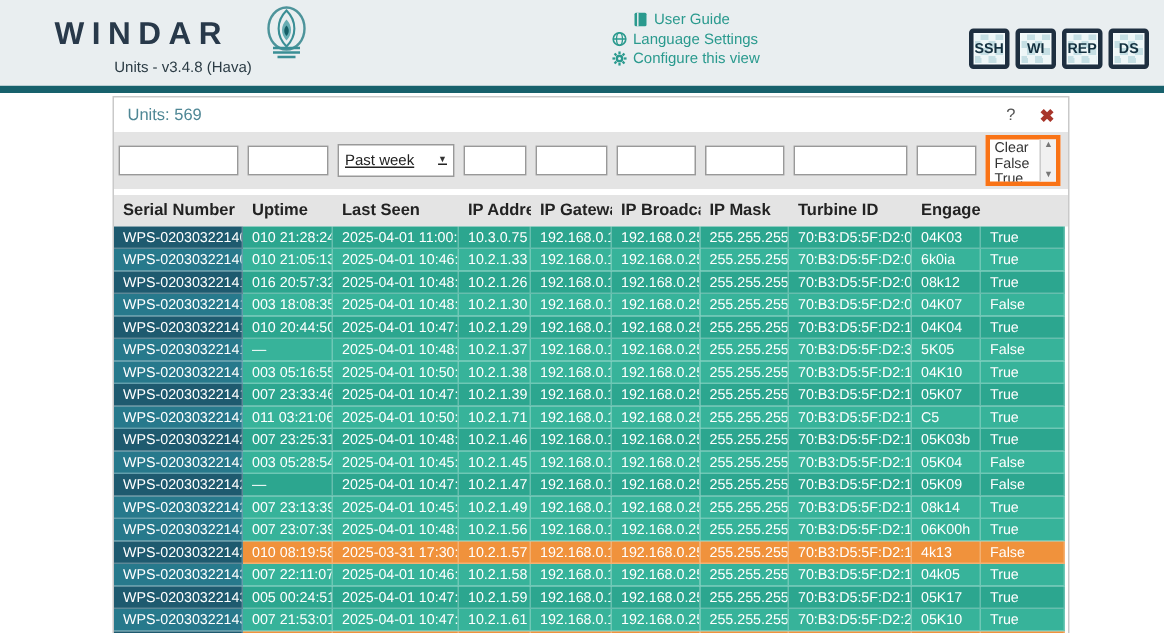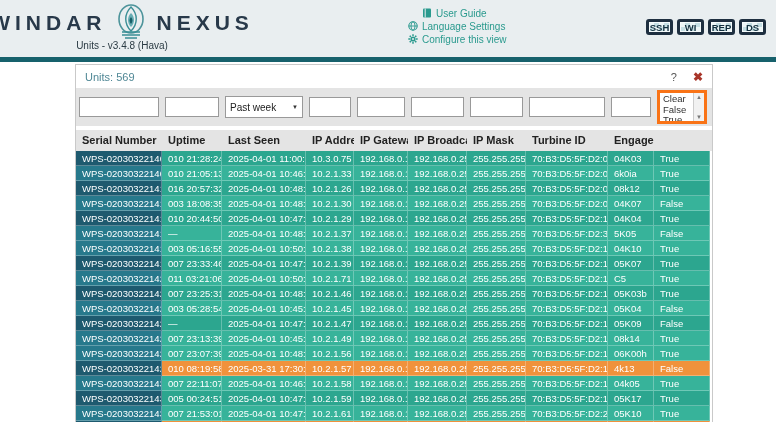--- a/index.html
+++ b/index.html
@@ -3,32 +3,32 @@
 <meta charset="utf-8">
 <style>
   * { margin:0; padding:0; box-sizing:border-box; }
   html,body { width:776px; height:422px; overflow:hidden; background:#fff;
     font-family:"Liberation Sans", sans-serif; position:relative; }
 
   
   .header { height:57px; background:#e9eef0; position:relative; }
 
   .logo-wrap { position:absolute; left:16px; top:4px; width:212px; text-align:center; }
-  .logo-line { display:flex; align-items:center; justify-content:center; gap:8px; }
+  .logo-line { display:flex; align-items:center; justify-content:center; gap:21px; }
   .logo-text { font-size:21px; letter-spacing:5px; color:#28394a; font-weight:600; }
   .logo-sub { font-size:10px; color:#2b3b44; margin-top:-2px; }
 
   .header-links { position:absolute; left:408px; top:8px; }
   .header-link { display:flex; align-items:flex-start; gap:4px; margin-bottom:2px;
     font-size:10px; color:#2a9a8e; cursor:pointer; }
   .header-link.indent { margin-left:14px; }
   .hl-icon { width:10px; height:10px; display:inline-block; flex:0 0 10px; }
 
   .badges { position:absolute; right:10px; top:19px; display:flex; gap:4px; }
-  .badge { width:27px; height:16px; border:3px solid #1e2f40; border-radius:3px;
+  .badge { width:27px; height:27px; border:3px solid #1e2f40; border-radius:3px;
     background:repeating-conic-gradient(#c5dfe4 0% 25%, #edf6f7 0% 50%) 0 0/10px 10px;
     color:#13303f; font-size:9.5px; font-weight:bold; display:flex; align-items:center;
     justify-content:center; box-shadow:inset 0 0 0 1px #f4fafb; cursor:pointer; }
 
   .teal-bar { height:5px; background:#17616c; }
 
   
   .panel { position:absolute; left:75px; top:64px; width:638px; background:#fff;
     border:1px solid #c9c9c9; --cols:86px 60px 84px 48px 54px 59px 59px 82px 46px 56px; }
 
@@ -38,21 +38,21 @@
   .help-icon { color:#555; font-size:11px; margin-right:16px; cursor:pointer; }
   .close-icon { color:#a8352a; font-size:12px; font-weight:bold; cursor:pointer; }
 
   .filter-strip { background:#e4e4e4; height:38px; display:grid;
     grid-template-columns:var(--cols); align-items:center; }
   .filter-cell { padding:0 3px; }
   .filter-input { width:100%; height:20px; border:1px solid #999; background:#fff;
     font-size:10px; padding:0 3px; font-family:"Liberation Sans",sans-serif; }
   .filter-select { width:100%; height:22px; border:1px solid #999; background:#fff;
     font-size:10px; color:#222; display:flex; align-items:center;
-    justify-content:space-between; padding:0 4px; cursor:pointer; }
+    justify-content:space-between; padding:0 4px; cursor:pointer;text-decoration:underline; }
   .select-caret { font-size:6px; color:#333; }
   .listbox { height:34px; background:#fff; border:3px solid #f97316; display:flex; cursor:pointer; }
   .listbox-options { flex:1; font-size:9.5px; line-height:10.5px; padding:1px 3px;
     color:#333; overflow:hidden; }
   .listbox-scroll { width:11px; background:#f1f1f1; border-left:1px solid #ccc;
     display:flex; flex-direction:column; justify-content:space-between;
     align-items:center; font-size:6px; color:#777; padding:1px 0; }
 
   .gap { height:4px; background:#fff; }
 
@@ -82,21 +82,20 @@
       <span class="logo-text">WINDAR</span>
       <span style="display:inline-block;width:34px;height:38px;">
         <svg width="34" height="38" viewBox="0 0 34 38">
           <ellipse cx="17" cy="15" rx="12" ry="14" fill="none" stroke="#4d949b" stroke-width="1.6"></ellipse>
           <path d="M17 3 C 24 10, 24 20, 17 27 C 10 20, 10 10, 17 3 Z" fill="none" stroke="#3a8e95" stroke-width="1.4"></path>
           <path d="M17 9 C 21 13, 21 19, 17 23 C 13 19, 13 13, 17 9 Z" fill="#67adb3"></path>
           <path d="M17 13 C 19 15, 19 18, 17 20 C 15 18, 15 15, 17 13 Z" fill="#155e66"></path>
           <path d="M8 28 h18 M8 31 h18 M11 34 h12" stroke="#3a8e95" stroke-width="1.6"></path>
         </svg>
       </span>
-      <span class="logo-text">NEXUS</span>
     </div>
     <div class="logo-sub">Units - v3.4.8 (Hava)</div>
   </div>
 
   <div class="header-links">
     <div class="header-link indent">
       <span class="hl-icon">
         <svg width="10" height="10" viewBox="0 0 10 10">
             <rect x="1" y="0.5" width="8" height="9" rx="1" fill="#2a9a8e"></rect>
             <line x1="3.2" y1="0.5" x2="3.2" y2="9.5" stroke="#e9eef0" stroke-width="1"></line>

